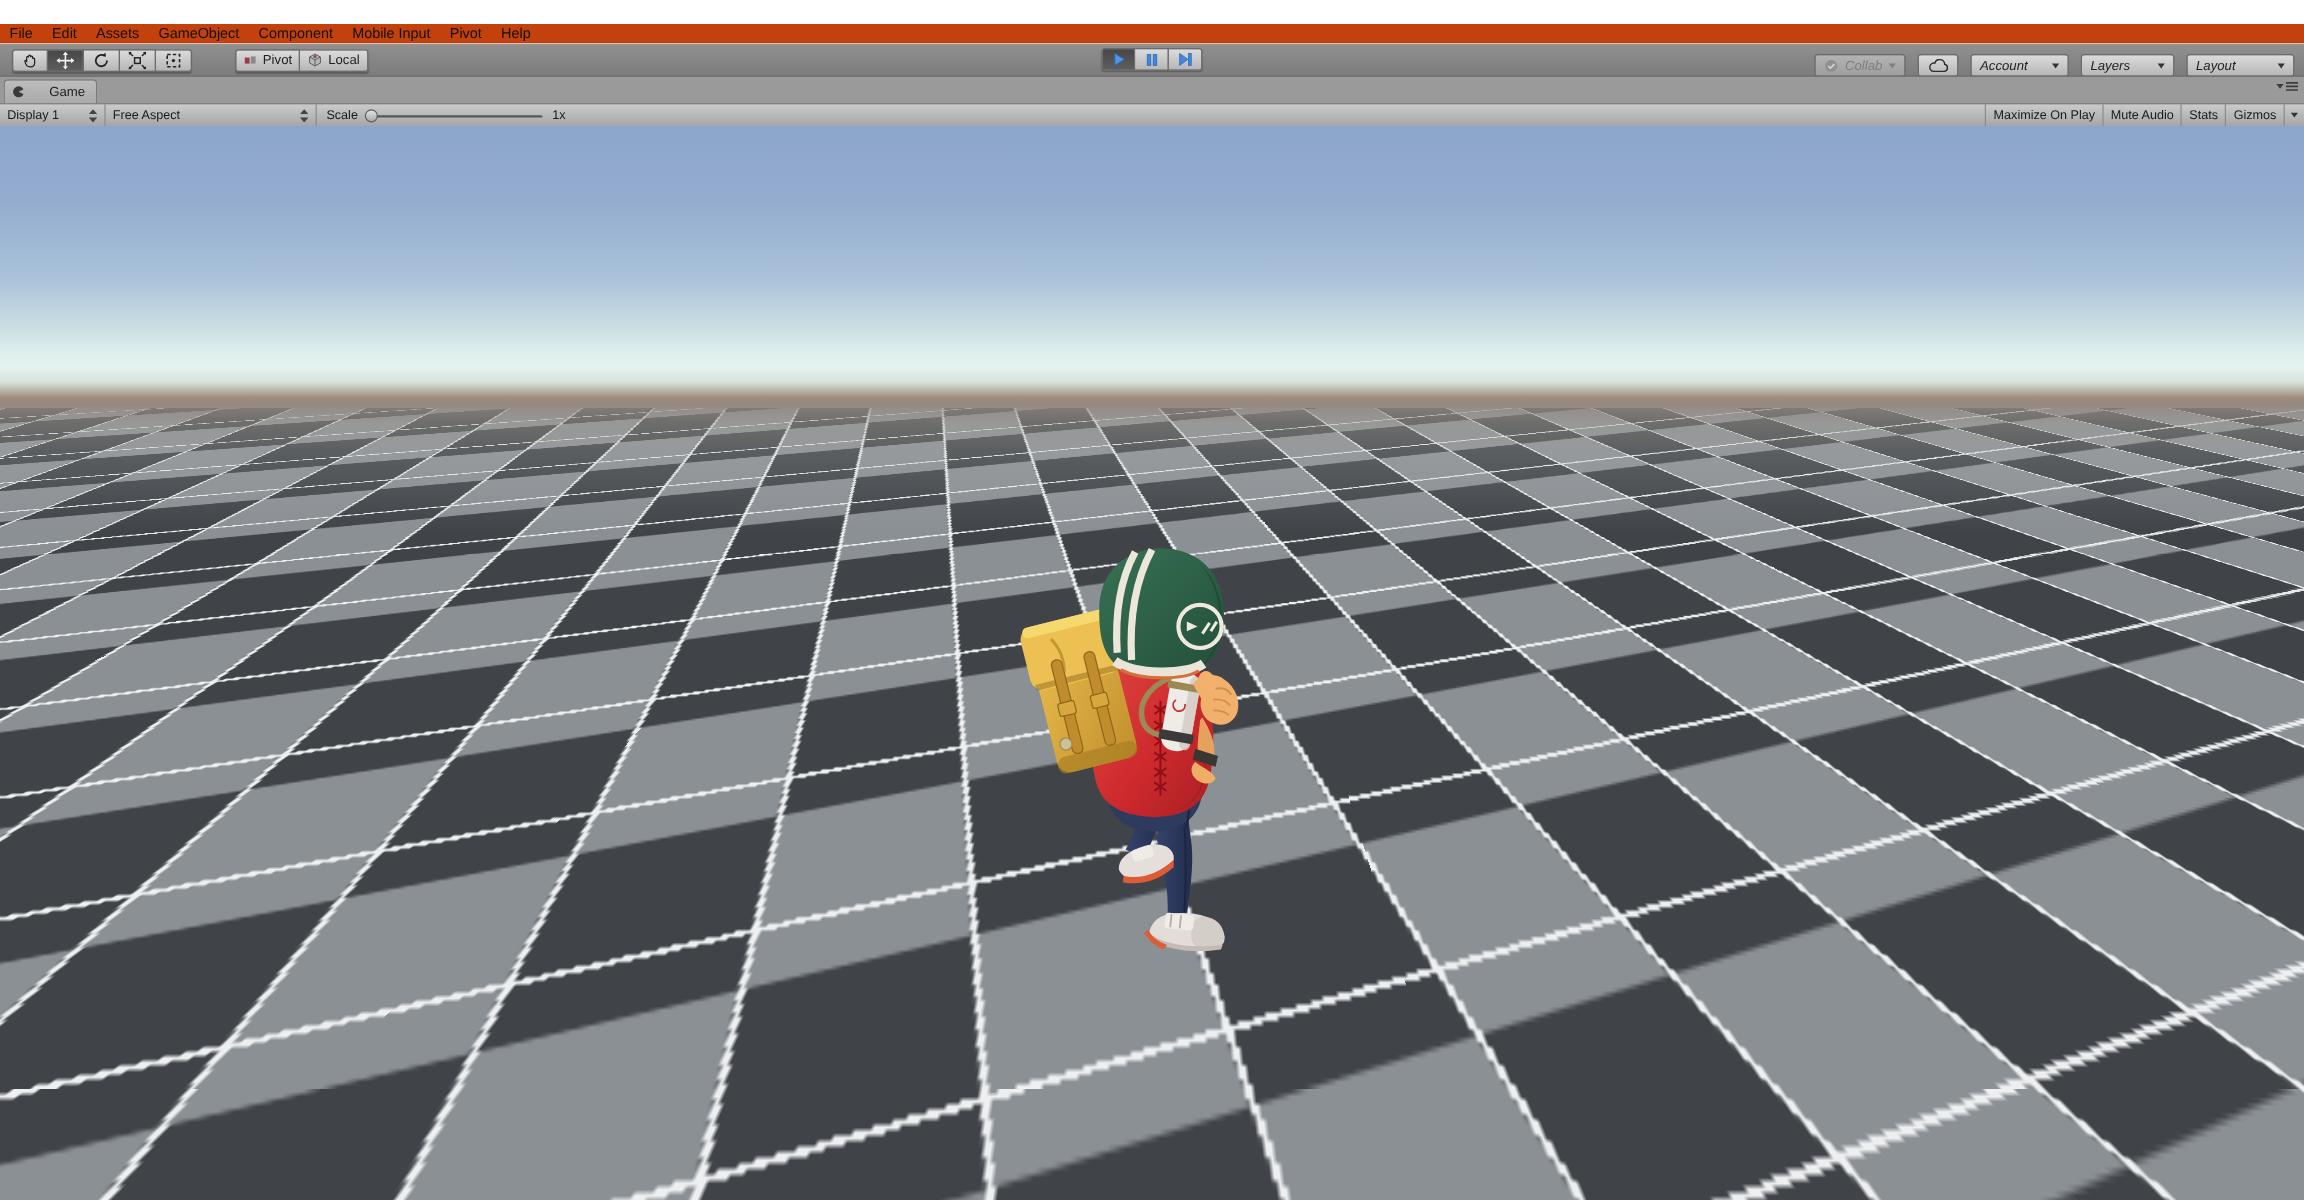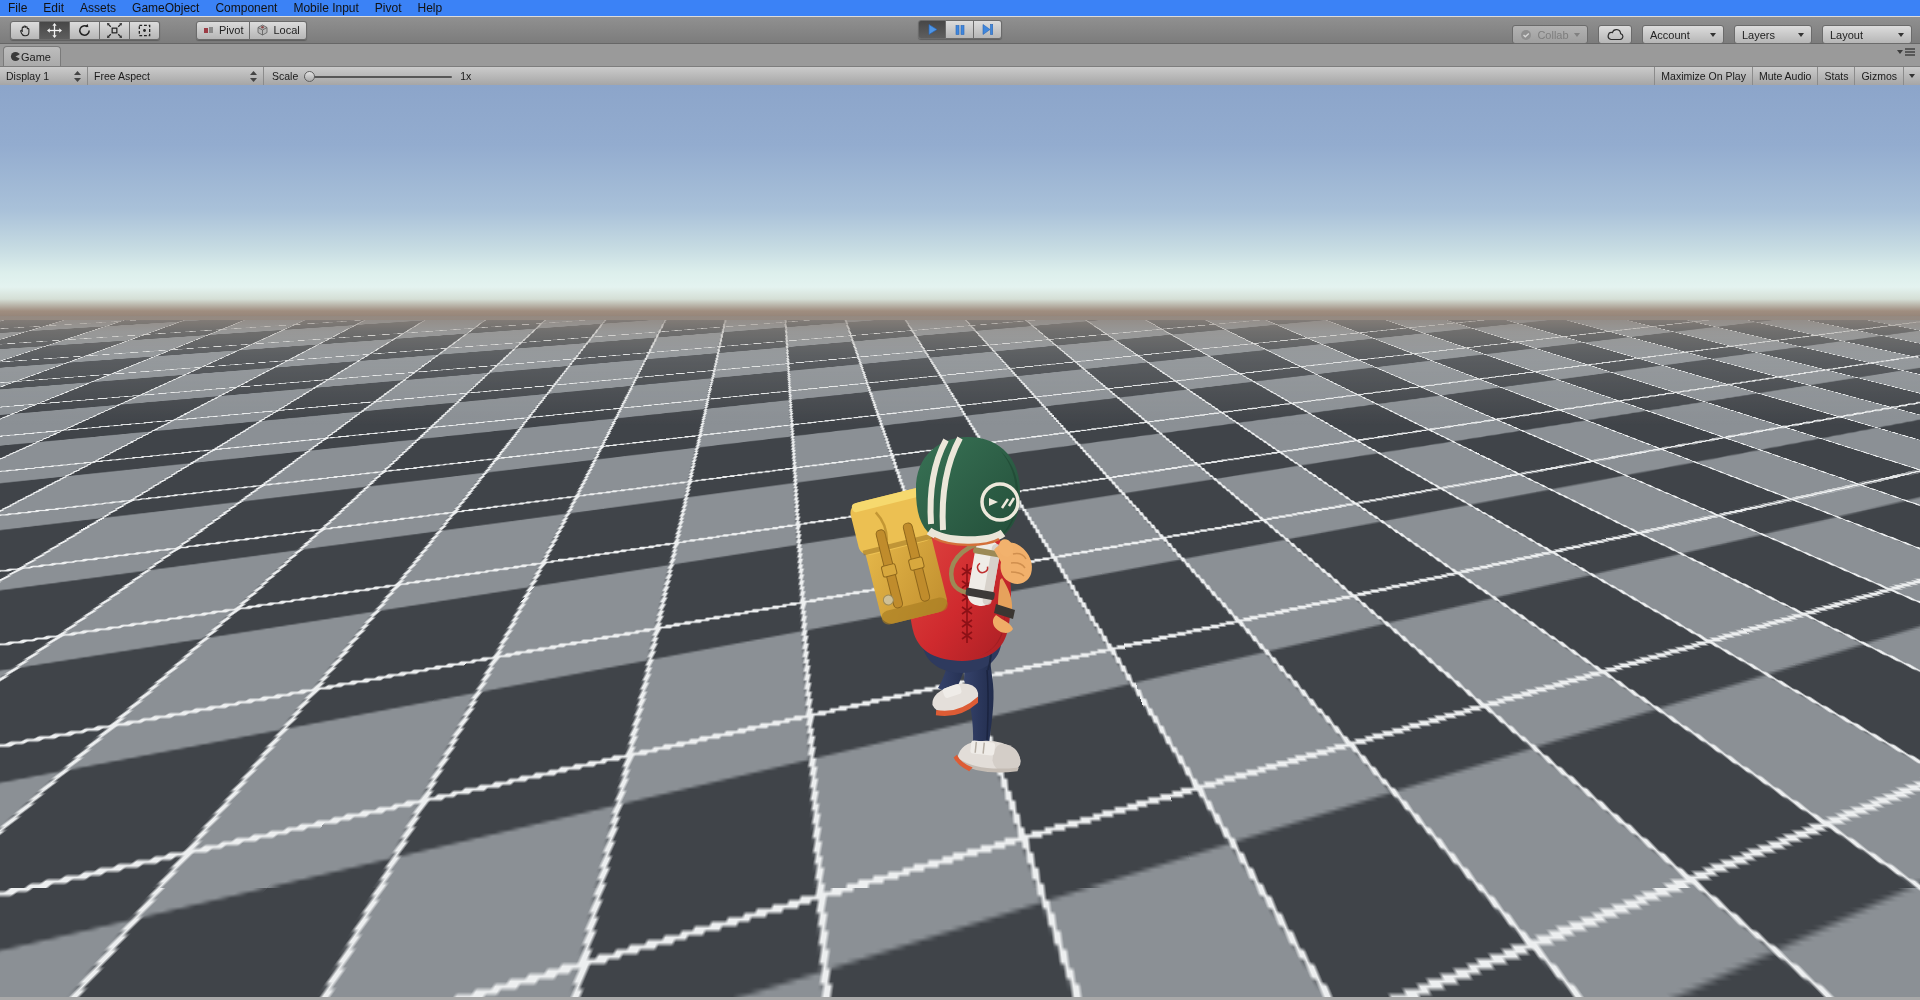--- a/index.html
+++ b/index.html
@@ -1,50 +1,50 @@
 <!DOCTYPE html>
 <html><head>
 <meta charset="utf-8">
 <style>
   html,body{margin:0;padding:0;width:1920px;height:1000px;overflow:hidden;
     font-family:"Liberation Sans",sans-serif;-webkit-font-smoothing:antialiased;}
   .app{position:relative;width:1920px;height:1000px;background:#828282;}
 
   
-  .menubar{height:16px;background:#3b82f6;border-bottom:1px solid #dcdcdc;
-    display:flex;align-items:center;font-size:12px;color:#111;}
+  .menubar{height:16px;background:#c2410c;border-bottom:1px solid #dcdcdc;
+    display:flex;align-items:center;font-size:12px;color:#111;margin-top:20px;}
   .menu-item{padding:0 8px;line-height:16px;cursor:default;}
 
   
   .toolbar{height:26px;background:linear-gradient(#909090,#7c7c7c);
     border-bottom:1px solid #666;display:flex;align-items:center;position:relative;}
   .seg-group{display:flex;height:19px;margin-left:10px;border-radius:3px;
     box-shadow:0 1px 1px rgba(0,0,0,.25);}
   .seg{display:flex;align-items:center;justify-content:center;height:19px;min-width:30px;
     background:linear-gradient(#dcdcdc,#b6b6b6);border:1px solid #6b6b6b;border-left:none;
     box-sizing:border-box;font-size:11px;color:#222;padding:0 6px;}
   .seg:first-child{border-left:1px solid #6b6b6b;border-radius:3px 0 0 3px;}
   .seg:last-child{border-radius:0 3px 3px 0;}
   .seg.only{border-radius:3px;border-left:1px solid #6b6b6b;}
   .seg.active{background:linear-gradient(#474747,#5e5e5e);}
   .seg.disabled{background:linear-gradient(#b3b3b3,#9f9f9f);color:#7e7e7e;}
   .seg .lbl{margin-left:4px;}
   .tri{width:0;height:0;border-left:3.5px solid transparent;border-right:3.5px solid transparent;
     border-top:4px solid #333;display:inline-block;}
   .seg.disabled .tri{border-top-color:#808080;}
   .playgroup{position:absolute;left:50%;top:3px;transform:translateX(-50%);margin-left:0;}
-  .dropdowns{position:absolute;right:8px;top:8px;display:flex;gap:10px;}
+  .dropdowns{position:absolute;right:8px;top:8px;display:flex;gap:10px;font-style:italic;}
   .dropdown{display:flex;align-items:center;justify-content:space-between;height:19px;
     background:linear-gradient(#dcdcdc,#b6b6b6);border:1px solid #6b6b6b;border-radius:3px;
     font-size:11px;color:#222;padding:0 7px;box-sizing:border-box;}
 
   
   .tabbar{height:22px;background:#9a9a9a;border-bottom:1px solid #7d7d7d;position:relative;
     display:flex;align-items:flex-end;}
-  .tab{height:19px;margin-left:3px;padding:0 9px 0 6px;display:flex;align-items:center;gap:0;
+  .tab{height:19px;margin-left:3px;padding:0 9px 0 6px;display:flex;align-items:center;gap:20px;
     background:linear-gradient(#bdbdbd,#aaaaaa);border:1px solid #7a7a7a;border-bottom:none;
     border-radius:4px 4px 0 0;font-size:11px;color:#1c1c1c;}
   .tab-corner{position:absolute;right:5px;top:4px;display:flex;align-items:center;gap:2px;}
 
   
   .gamebar{height:18px;background:linear-gradient(#cbcbcb,#a6a6a6);border-bottom:1px solid #6f6f6f;
     display:flex;align-items:center;font-size:10.5px;color:#1a1a1a;position:relative;text-align:center;}
   .gseg{height:18px;display:flex;align-items:center;padding:0 6px;border-right:1px solid #8b8b8b;
     box-sizing:border-box;}
   .gseg.pop{justify-content:space-between;}

